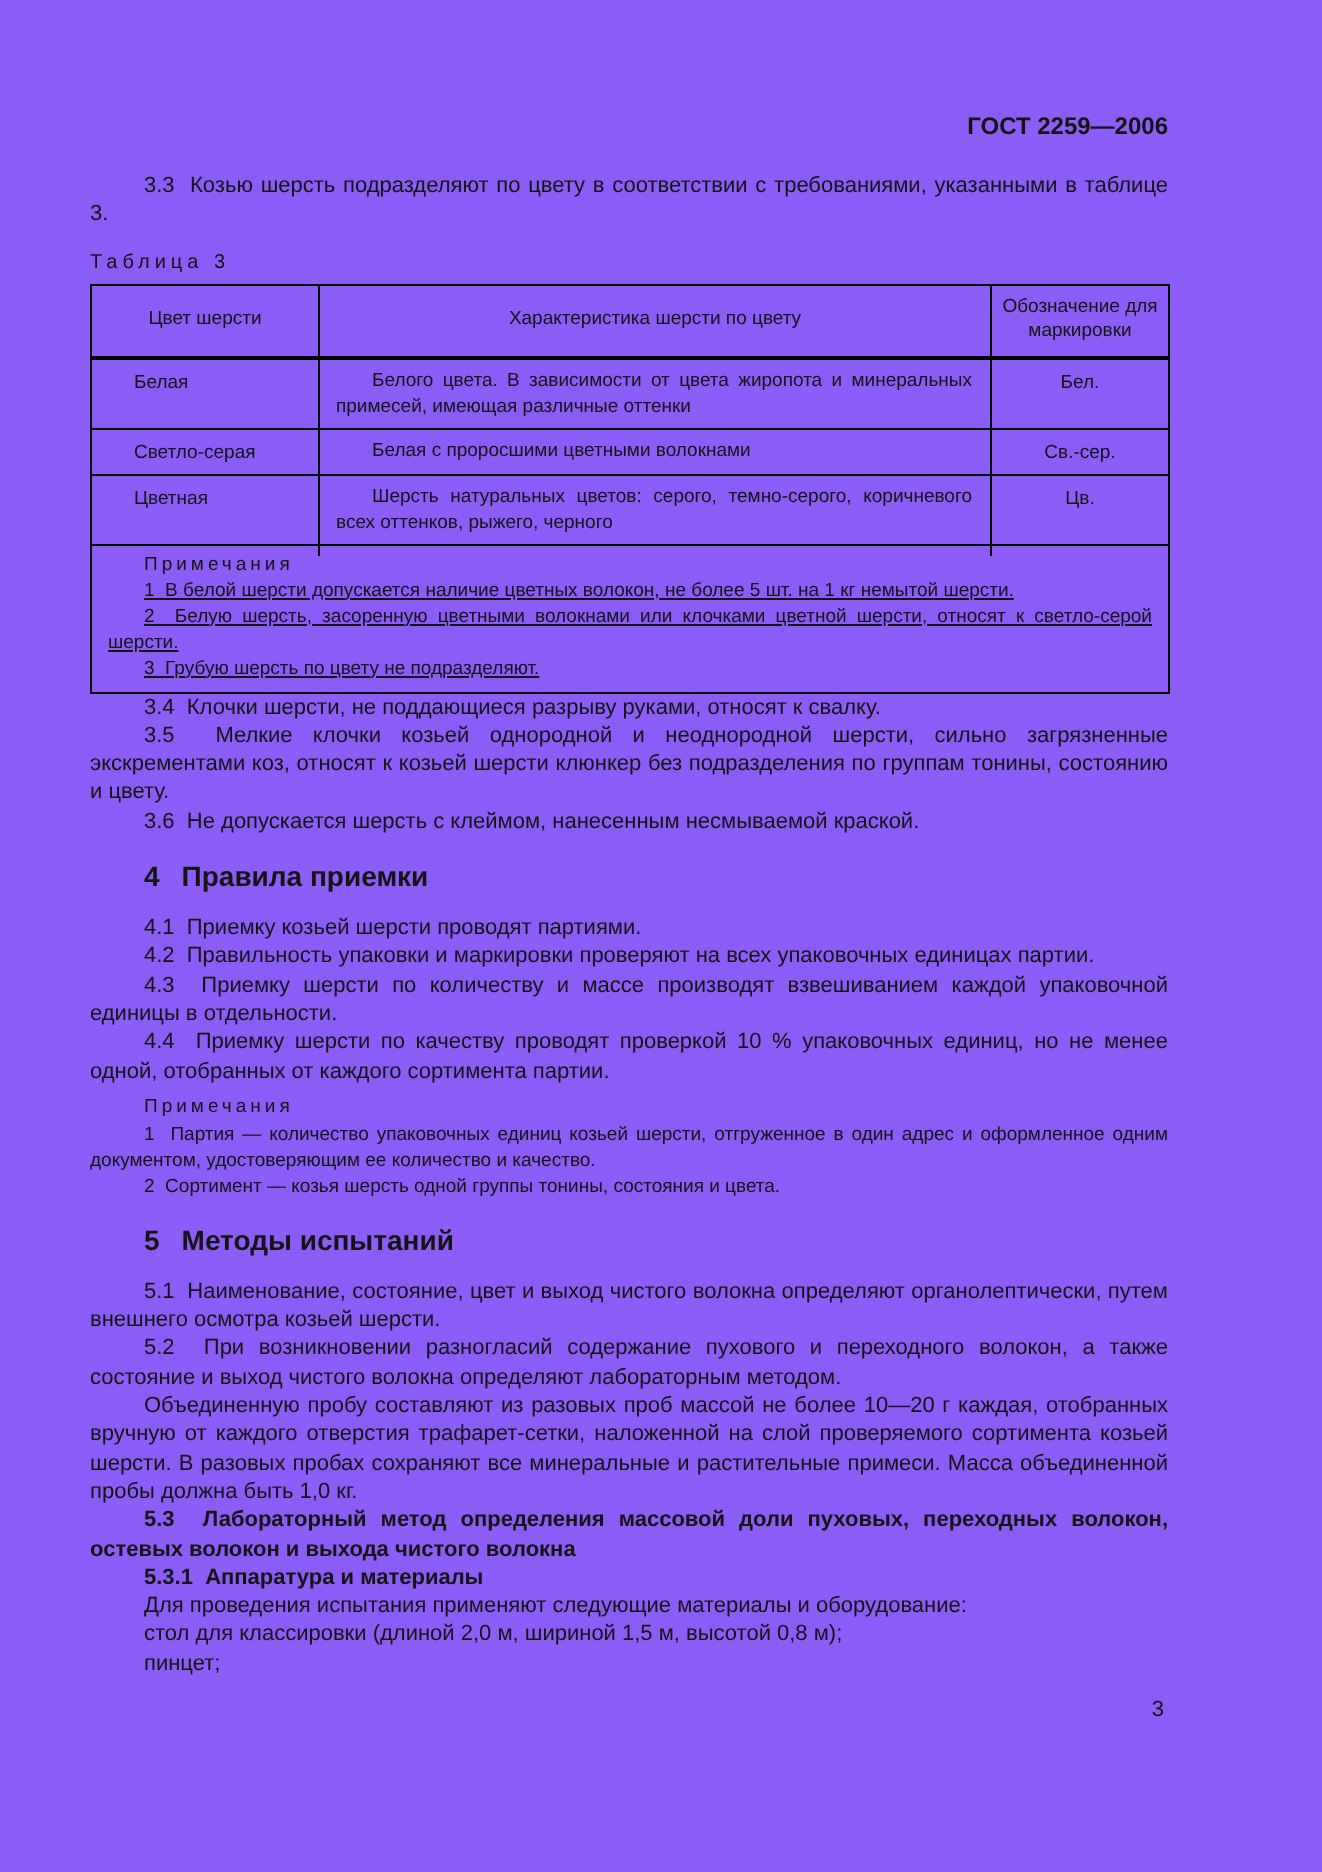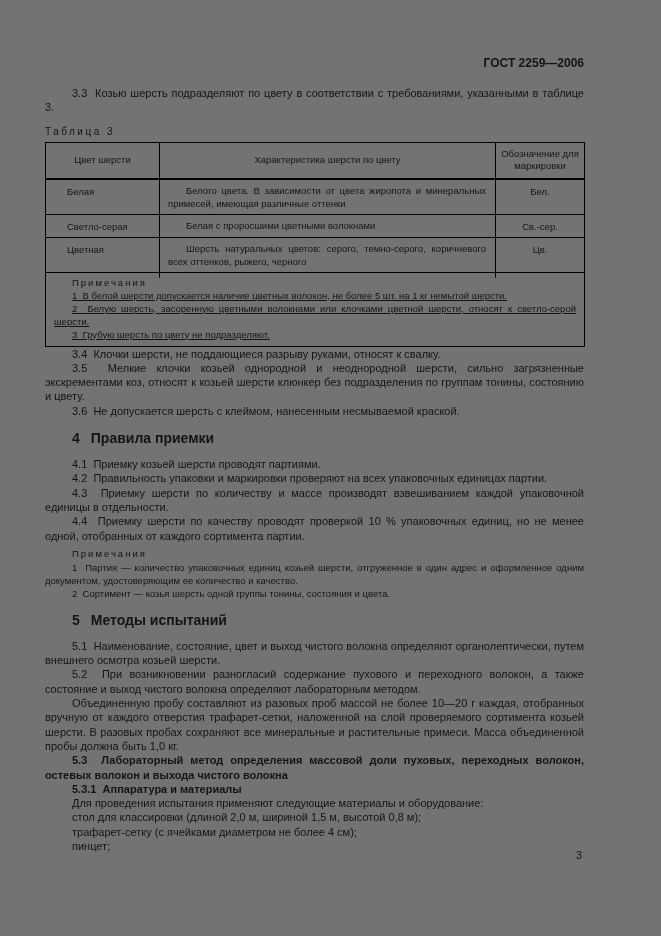--- a/index.html
+++ b/index.html
@@ -1,21 +1,21 @@
 <!DOCTYPE html>
 <html lang="ru"><head>
 <meta charset="utf-8">
 <style>
   html, body { margin: 0; padding: 0; background: #ffffff; }
   .page {
     position: relative;
     width: 661px;
     height: 936px;
     margin: 0 auto;
-    background: #737373;
+    background: #8b5cf6;
     box-sizing: border-box;
     padding: 56px 77px 0 45px;
     font-family: "Liberation Sans", sans-serif;
     color: #141414;
     overflow: hidden;
   }
   .running-header {
     text-align: right;
     font-weight: bold;
     font-size: 12px;
@@ -171,18 +171,17 @@
     <span class="sec-num">5</span><span>Методы испытаний</span>
   </h2>
 
   <p class="body">5.1&nbsp; Наименование, состояние, цвет и выход чистого волокна определяют органолептически, путем внешнего осмотра козьей шерсти.</p>
   <p class="body">5.2&nbsp; При возникновении разногласий содержание пухового и переходного волокон, а также состояние и выход чистого волокна определяют лабораторным методом.</p>
   <p class="body">Объединенную пробу составляют из разовых проб массой не более 10—20 г каждая, отобранных вручную от каждого отверстия трафарет-сетки, наложенной на слой проверяемого сортимента козьей шерсти. В разовых пробах сохраняют все минеральные и растительные примеси. Масса объединенной пробы должна быть 1,0 кг.</p>
   <p class="body bold">5.3&nbsp; Лабораторный метод определения массовой доли пуховых, переходных волокон, остевых волокон и выхода чистого волокна</p>
   <p class="body bold">5.3.1&nbsp; Аппаратура и материалы</p>
   <p class="body">Для проведения испытания применяют следующие материалы и оборудование:</p>
   <p class="body">стол для классировки (длиной 2,0 м, шириной 1,5 м, высотой 0,8 м);</p>
-  <p class="body">трафарет-сетку (с ячейками диаметром не более 4 см);</p>
   <p class="body">пинцет;</p>
 
   <div class="page-number">3</div>
 
 </div>
 
 </body></html>

